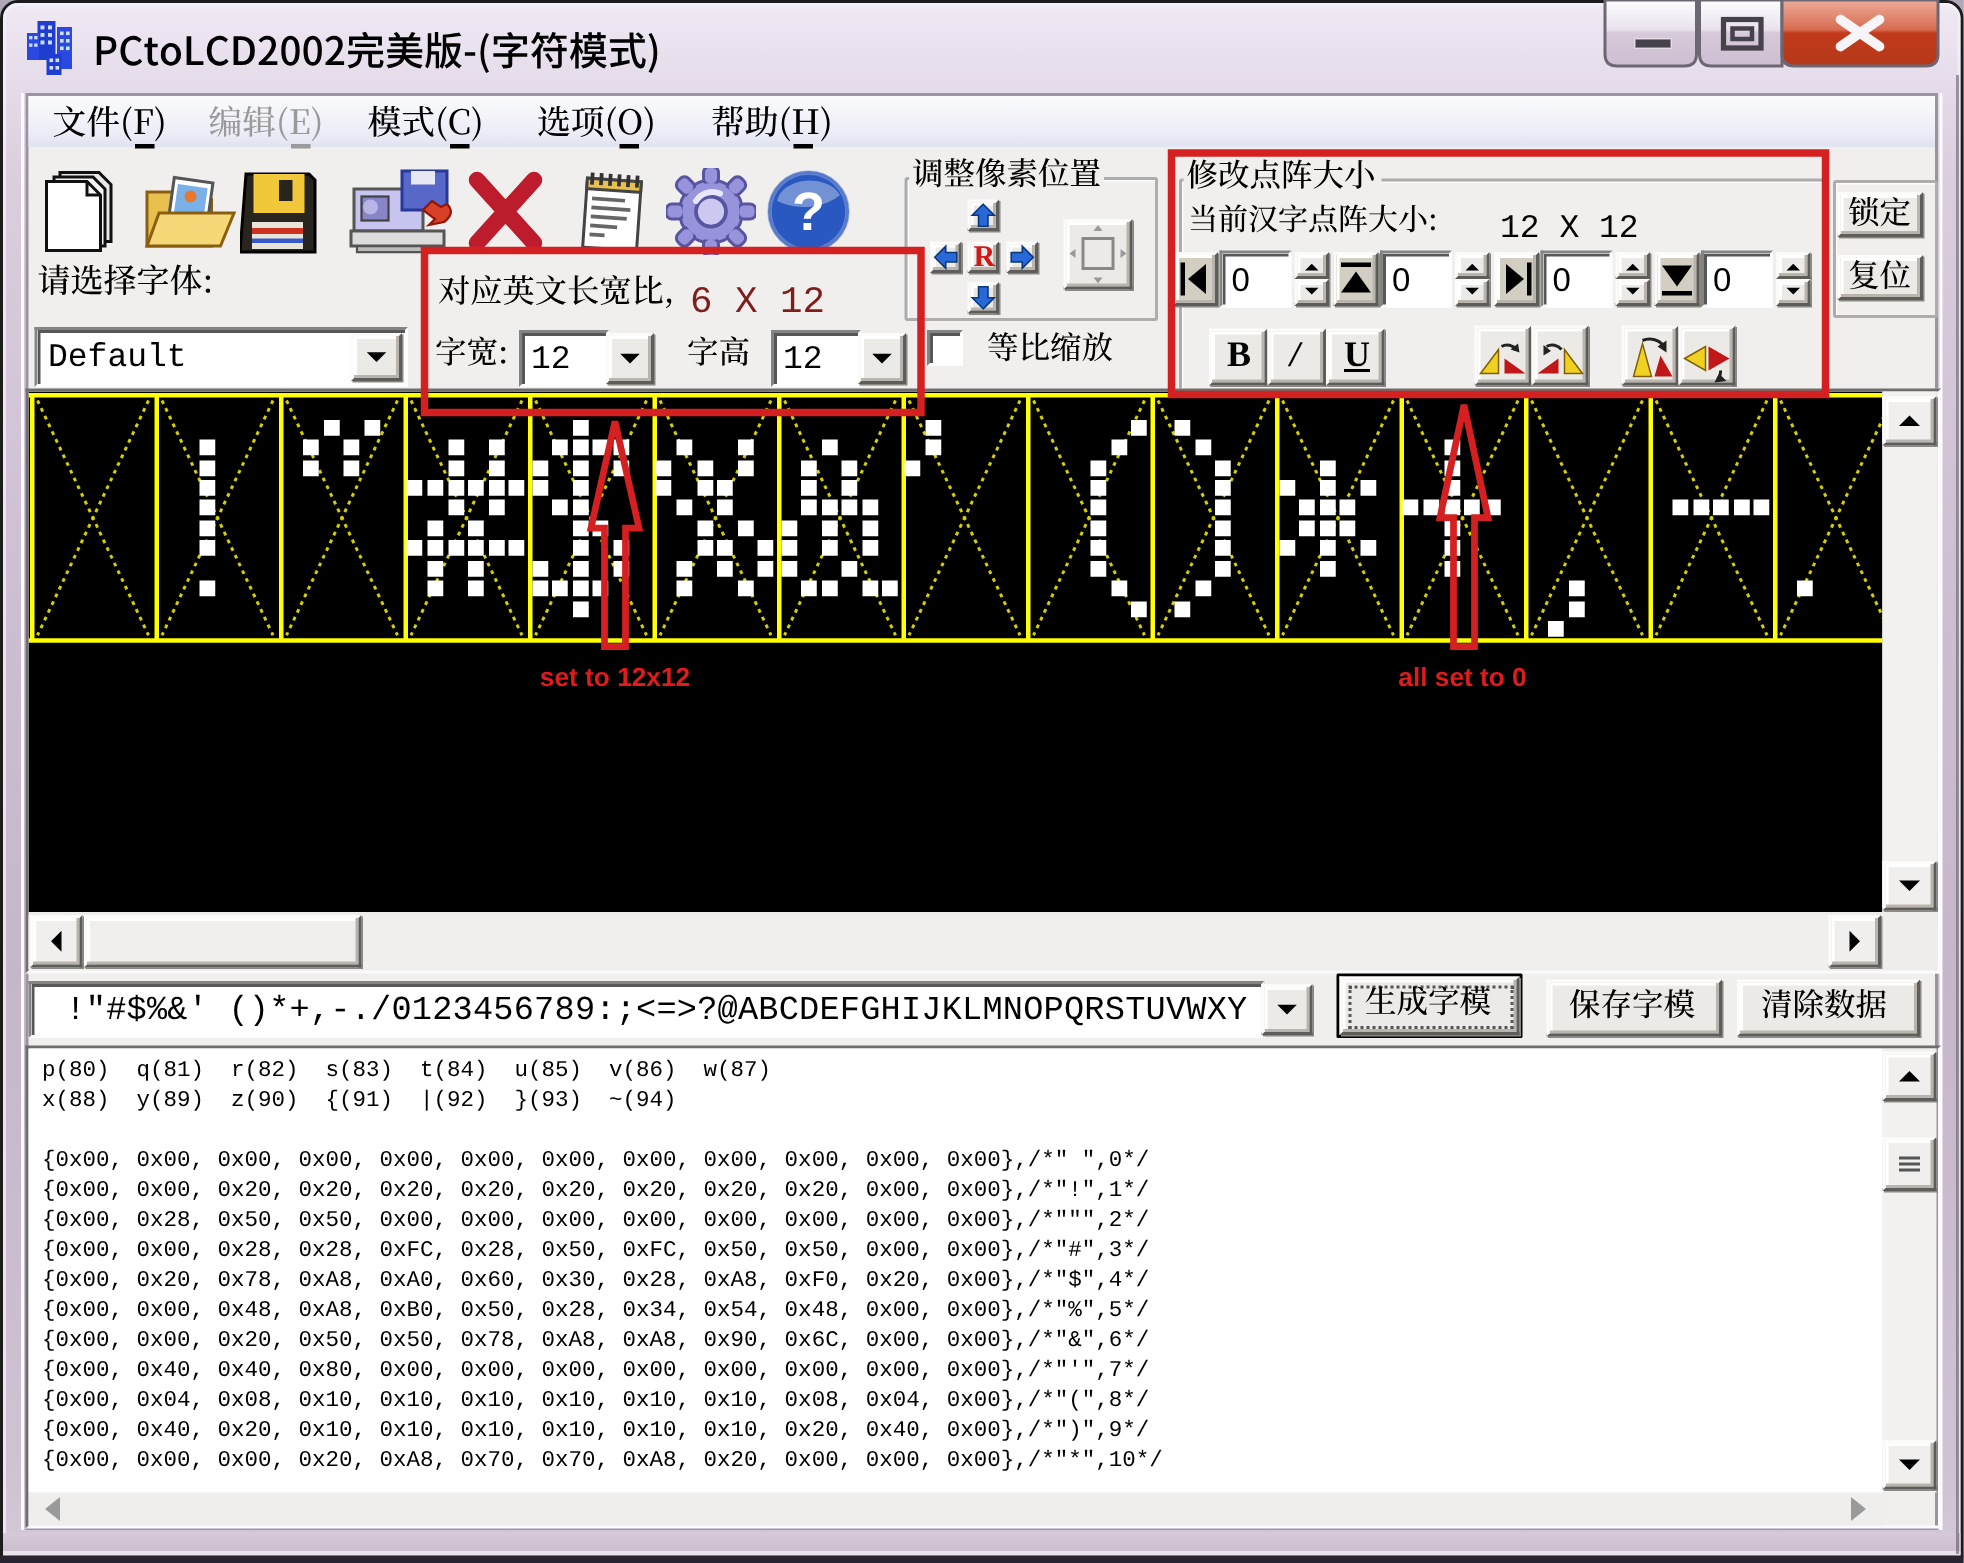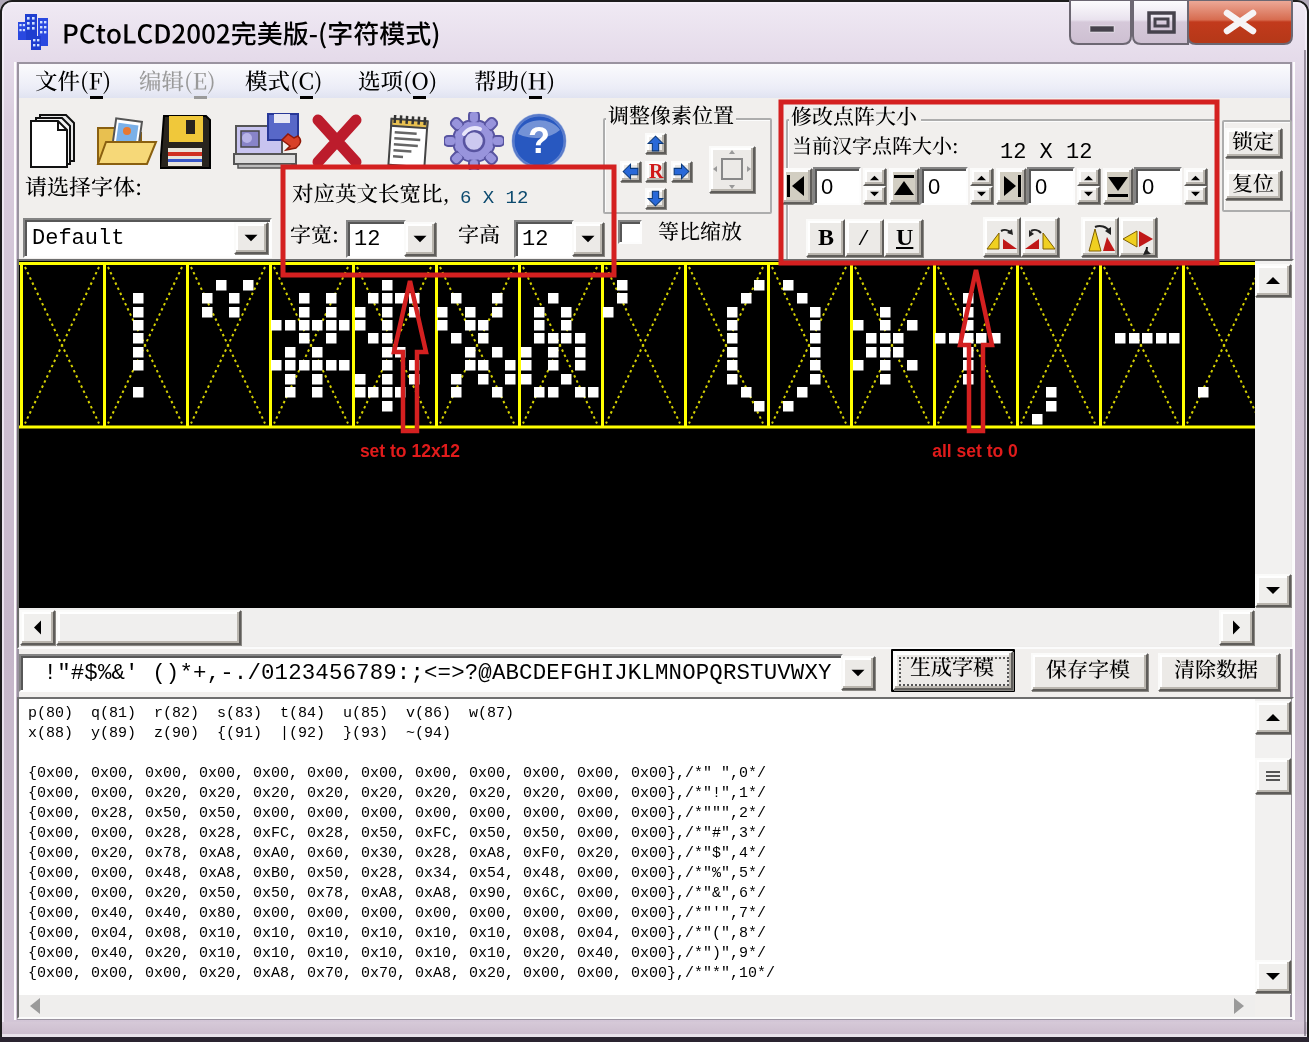--- a/index.html
+++ b/index.html
@@ -190,21 +190,21 @@
     </svg>
 <div class="abs sk" style="left:23px;top:218px;width:245px;height:36px;background:#fff"></div>
 <div class="abs mono" style="left:32px;top:226px;font-size:22px;color:#000;letter-spacing:0">Default</div>
 <div class="abs b3" style="left:234px;top:222px;width:30px;height:28px;background:#eceae7;"></div>
     <svg class="abs" style="left:234px;top:222px" width="34" height="32">
       <polygon points="10.5,12.75 23.5,12.75 17.0,19.25" fill="#000"></polygon>
     </svg>
 <svg class="abs" style="left:292px;top:183px" width="160" height="26" viewBox="0 0 160 26">
       <path transform="translate(0,18.5)" d="M10.4 -9.9Q11.7 -9.4 12.5 -8.7Q13.3 -8.1 13.6 -7.4Q14.0 -6.8 14.0 -6.2Q14.0 -5.7 13.8 -5.3Q13.6 -5.0 13.2 -4.9Q12.9 -4.9 12.5 -5.2Q12.3 -5.9 12.0 -6.7Q11.8 -7.5 11.3 -8.3Q10.9 -9.1 10.2 -9.7ZM18.2 -17.7Q18.2 -17.5 18.0 -17.3Q17.8 -17.2 17.4 -17.1V-0.7Q17.4 -0.0 17.2 0.5Q17.0 1.0 16.5 1.3Q15.9 1.6 14.7 1.7Q14.6 1.3 14.5 1.0Q14.3 0.7 14.1 0.4Q13.8 0.2 13.3 0.1Q12.8 -0.1 11.9 -0.2V-0.5Q11.9 -0.5 12.3 -0.5Q12.7 -0.5 13.3 -0.5Q13.9 -0.4 14.4 -0.4Q14.9 -0.4 15.1 -0.4Q15.4 -0.4 15.6 -0.5Q15.7 -0.6 15.7 -0.8V-18.0ZM18.9 -14.2Q18.9 -14.2 19.1 -14.1Q19.3 -13.9 19.5 -13.6Q19.8 -13.3 20.2 -13.0Q20.5 -12.7 20.7 -12.4Q20.6 -12.1 20.2 -12.1H9.7L9.5 -12.7H17.9ZM2.4 -12.5Q4.1 -11.2 5.5 -9.8Q6.8 -8.3 7.8 -6.9Q8.8 -5.6 9.3 -4.3Q9.7 -3.4 9.8 -2.7Q9.9 -2.0 9.7 -1.6Q9.6 -1.2 9.3 -1.1Q9.0 -1.0 8.6 -1.2Q8.3 -1.5 8.0 -2.1Q7.7 -3.2 7.2 -4.5Q6.6 -5.8 5.9 -7.2Q5.1 -8.6 4.1 -9.9Q3.2 -11.3 2.1 -12.3ZM7.7 -15.4 8.7 -16.4 10.5 -14.8Q10.4 -14.6 10.2 -14.6Q10.0 -14.5 9.6 -14.5Q9.2 -12.4 8.5 -10.3Q7.8 -8.2 6.8 -6.2Q5.8 -4.2 4.3 -2.3Q2.9 -0.5 0.9 0.9L0.6 0.7Q2.1 -0.8 3.3 -2.7Q4.5 -4.6 5.5 -6.8Q6.4 -8.9 7.0 -11.1Q7.6 -13.3 7.9 -15.4ZM8.9 -15.4V-14.8H1.2L1.0 -15.4Z M39.8 -1.7Q39.8 -1.7 40.0 -1.5Q40.2 -1.3 40.5 -1.0Q40.9 -0.8 41.2 -0.5Q41.6 -0.1 41.9 0.1Q41.8 0.5 41.3 0.5H25.7L25.5 -0.2H38.6ZM31.6 -12.2Q32.8 -11.0 33.5 -9.9Q34.2 -8.8 34.5 -7.8Q34.9 -6.8 34.9 -6.0Q34.8 -5.3 34.6 -4.8Q34.4 -4.4 34.0 -4.3Q33.6 -4.2 33.2 -4.7Q33.2 -5.8 32.9 -7.2Q32.7 -8.5 32.2 -9.8Q31.8 -11.0 31.3 -12.0ZM27.8 -10.9Q29.1 -9.7 29.8 -8.6Q30.5 -7.4 30.8 -6.4Q31.1 -5.4 31.1 -4.6Q31.1 -3.8 30.8 -3.3Q30.6 -2.8 30.2 -2.8Q29.8 -2.7 29.4 -3.2Q29.5 -4.4 29.2 -5.8Q28.9 -7.1 28.5 -8.4Q28.0 -9.8 27.5 -10.8ZM40.7 -11.4Q40.6 -11.1 39.9 -11.1Q39.6 -10.0 39.0 -8.6Q38.5 -7.2 37.8 -5.6Q37.2 -4.1 36.4 -2.6Q35.7 -1.0 34.9 0.3L34.6 0.1Q35.1 -1.3 35.6 -3.0Q36.1 -4.6 36.6 -6.3Q37.0 -8.0 37.4 -9.6Q37.7 -11.1 38.0 -12.3ZM31.2 -18.2Q32.4 -18.0 33.2 -17.6Q33.9 -17.2 34.3 -16.8Q34.7 -16.3 34.7 -15.9Q34.7 -15.5 34.5 -15.2Q34.4 -14.9 34.0 -14.8Q33.6 -14.7 33.2 -15.0Q33.0 -15.5 32.7 -16.1Q32.3 -16.6 31.8 -17.2Q31.4 -17.7 31.0 -18.1ZM24.7 -14.9V-15.5L26.7 -14.7H26.4V-9.2Q26.4 -7.9 26.3 -6.4Q26.2 -5.0 25.8 -3.5Q25.5 -2.0 24.7 -0.7Q23.9 0.6 22.6 1.8L22.3 1.6Q23.4 0.0 23.9 -1.8Q24.4 -3.5 24.6 -5.4Q24.7 -7.3 24.7 -9.2V-14.7ZM40.1 -16.2Q40.1 -16.2 40.3 -16.0Q40.5 -15.9 40.9 -15.6Q41.2 -15.3 41.6 -15.0Q41.9 -14.7 42.2 -14.4Q42.2 -14.2 42.0 -14.2Q41.9 -14.1 41.7 -14.1H25.7V-14.7H38.9Z M43.8 -5.6H60.7L61.8 -7.1Q61.8 -7.1 61.9 -6.9Q62.1 -6.7 62.5 -6.5Q62.8 -6.2 63.1 -5.9Q63.5 -5.6 63.7 -5.3Q63.7 -5.0 63.2 -5.0H44.0ZM47.2 -10.6V-11.4L49.0 -10.6H58.2L59.1 -11.7L61.2 -10.2Q61.0 -10.1 60.8 -10.0Q60.6 -9.9 60.2 -9.8V-5.2H58.5V-10.0H48.8V-5.2H47.2ZM52.7 -13.8 55.2 -13.6Q55.1 -13.3 55.0 -13.2Q54.8 -13.1 54.4 -13.0V-8.7Q54.4 -7.3 54.1 -6.0Q53.9 -4.7 53.3 -3.5Q52.6 -2.3 51.5 -1.4Q50.3 -0.4 48.5 0.4Q46.6 1.2 44.0 1.7L43.9 1.4Q46.7 0.6 48.4 -0.5Q50.2 -1.5 51.1 -2.8Q52.0 -4.1 52.4 -5.6Q52.7 -7.1 52.7 -8.7ZM54.6 -5.5Q55.2 -4.2 56.1 -3.3Q57.0 -2.4 58.2 -1.8Q59.4 -1.1 60.8 -0.7Q62.2 -0.3 63.8 -0.0L63.8 0.2Q63.3 0.3 62.9 0.7Q62.5 1.1 62.4 1.8Q60.3 1.2 58.7 0.3Q57.2 -0.6 56.0 -1.9Q54.9 -3.3 54.3 -5.3ZM43.8 -15.5H49.5V-18.1L51.9 -17.8Q51.9 -17.6 51.7 -17.5Q51.6 -17.3 51.2 -17.3V-15.5H56.2V-18.1L58.6 -17.8Q58.6 -17.6 58.5 -17.5Q58.3 -17.3 57.9 -17.3V-15.5H60.5L61.6 -17.0Q61.6 -17.0 61.8 -16.8Q62.0 -16.6 62.4 -16.4Q62.7 -16.1 63.0 -15.8Q63.3 -15.5 63.6 -15.2Q63.6 -14.9 63.1 -14.9H57.9V-13.2Q57.9 -13.1 57.5 -12.9Q57.1 -12.8 56.5 -12.8H56.2V-14.9H51.2V-13.1Q51.2 -13.0 51.0 -12.9Q50.8 -12.8 50.4 -12.8Q50.1 -12.7 49.7 -12.7H49.5V-14.9H44.0Z M73.2 -18.0Q74.6 -17.7 75.4 -17.2Q76.3 -16.7 76.7 -16.1Q77.1 -15.6 77.2 -15.1Q77.2 -14.6 77.0 -14.3Q76.8 -13.9 76.4 -13.8Q76.1 -13.8 75.6 -14.1Q75.4 -14.7 75.0 -15.4Q74.6 -16.1 74.0 -16.8Q73.5 -17.4 72.9 -17.9ZM81.6 -13.2Q80.9 -10.4 79.7 -8.0Q78.4 -5.7 76.5 -3.8Q74.6 -1.9 71.8 -0.5Q69.1 0.9 65.5 1.8L65.3 1.5Q69.6 0.1 72.4 -2.1Q75.3 -4.2 77.0 -7.0Q78.7 -9.8 79.4 -13.2ZM82.9 -14.9Q82.9 -14.9 83.1 -14.7Q83.3 -14.5 83.7 -14.3Q84.0 -14.0 84.4 -13.7Q84.8 -13.3 85.1 -13.0Q85.0 -12.7 84.5 -12.7H65.7L65.5 -13.3H81.7ZM70.2 -13.2Q71.0 -10.4 72.4 -8.2Q73.8 -6.0 75.7 -4.4Q77.7 -2.8 80.1 -1.7Q82.6 -0.6 85.4 0.0L85.3 0.2Q84.6 0.3 84.1 0.7Q83.6 1.1 83.4 1.7Q80.7 0.9 78.5 -0.3Q76.3 -1.6 74.6 -3.4Q72.9 -5.2 71.7 -7.6Q70.5 -9.9 69.9 -12.9Z M96.4 -9.1Q97.0 -7.5 98.1 -6.1Q99.1 -4.7 100.4 -3.6Q101.8 -2.6 103.4 -1.8Q105.0 -1.0 106.7 -0.5L106.7 -0.2Q106.1 -0.2 105.7 0.2Q105.2 0.6 105.0 1.2Q102.9 0.3 101.1 -1.1Q99.3 -2.5 98.1 -4.5Q96.8 -6.4 96.1 -8.9ZM103.8 -15.7Q103.6 -15.5 103.4 -15.5Q103.3 -15.5 102.9 -15.6Q102.0 -14.9 100.8 -14.2Q99.6 -13.4 98.2 -12.7Q96.7 -11.9 95.2 -11.2Q93.7 -10.6 92.2 -10.1L92.0 -10.4Q93.3 -11.0 94.7 -11.9Q96.1 -12.8 97.4 -13.7Q98.7 -14.6 99.8 -15.5Q100.9 -16.5 101.7 -17.3ZM104.4 -10.8Q104.4 -10.8 104.6 -10.6Q104.8 -10.4 105.1 -10.1Q105.5 -9.9 105.8 -9.6Q106.2 -9.2 106.5 -9.0Q106.4 -8.6 105.9 -8.6H87.3L87.1 -9.2H103.2ZM93.9 -17.6Q93.8 -17.4 93.6 -17.3Q93.5 -17.2 93.0 -17.1V-15.4Q93.0 -15.4 92.8 -15.4Q92.7 -15.4 92.3 -15.4Q91.9 -15.4 91.2 -15.4V-16.7V-18.0ZM90.8 -0.3Q91.5 -0.4 92.6 -0.7Q93.8 -1.1 95.3 -1.5Q96.7 -2.0 98.3 -2.4L98.4 -2.2Q97.4 -1.6 95.7 -0.6Q93.9 0.4 91.8 1.5ZM92.6 -16.3 93.0 -16.0V-0.5L91.4 0.2L92.2 -0.6Q92.5 0.1 92.4 0.6Q92.3 1.1 92.1 1.4Q91.9 1.7 91.7 1.8L90.3 -0.4Q90.9 -0.7 91.1 -0.9Q91.2 -1.1 91.2 -1.5V-16.3Z M122.7 -13.9Q122.7 -13.7 122.5 -13.5Q122.4 -13.4 121.9 -13.3V-9.6Q121.9 -9.6 121.7 -9.5Q121.5 -9.4 121.2 -9.3Q120.9 -9.2 120.6 -9.2H120.3V-14.1ZM116.6 -14.0Q116.6 -13.7 116.4 -13.6Q116.2 -13.4 115.8 -13.4V-9.7Q115.8 -9.7 115.6 -9.5Q115.4 -9.4 115.1 -9.4Q114.8 -9.3 114.5 -9.3H114.2V-14.2ZM125.0 -13.1Q125.0 -13.1 125.2 -12.9Q125.4 -12.8 125.7 -12.5Q126.0 -12.3 126.4 -12.0Q126.7 -11.7 127.0 -11.4Q126.9 -11.1 126.4 -11.1H109.7L109.5 -11.7H123.9ZM120.6 -4.8Q120.6 -4.6 120.4 -4.5Q120.3 -4.3 120.0 -4.3V-0.6Q120.0 -0.4 120.1 -0.3Q120.3 -0.3 120.9 -0.3H123.3Q124.1 -0.3 124.6 -0.3Q125.2 -0.3 125.5 -0.3Q125.7 -0.3 125.8 -0.4Q125.8 -0.4 125.9 -0.5Q126.1 -0.8 126.2 -1.4Q126.4 -2.0 126.6 -2.8H126.9L126.9 -0.5Q127.3 -0.3 127.5 -0.2Q127.6 -0.0 127.6 0.2Q127.6 0.5 127.2 0.8Q126.9 1.0 126.0 1.1Q125.0 1.2 123.2 1.2H120.6Q119.7 1.2 119.2 1.1Q118.8 0.9 118.6 0.6Q118.4 0.3 118.4 -0.3V-5.0ZM119.4 -7.2Q119.4 -7.0 119.3 -6.9Q119.1 -6.7 118.7 -6.7Q118.6 -5.7 118.4 -4.8Q118.3 -3.9 117.7 -3.0Q117.2 -2.0 116.2 -1.2Q115.1 -0.4 113.3 0.4Q111.5 1.2 108.7 1.8L108.5 1.4Q111.0 0.7 112.5 -0.1Q114.1 -0.9 115.0 -1.8Q115.8 -2.6 116.3 -3.6Q116.7 -4.5 116.8 -5.5Q116.9 -6.4 117.0 -7.4ZM112.0 -9.6 113.9 -8.8H122.5L123.3 -9.8L125.1 -8.4Q125.0 -8.3 124.8 -8.2Q124.6 -8.1 124.3 -8.0V-2.8Q124.3 -2.8 123.9 -2.6Q123.5 -2.4 122.8 -2.4H122.5V-8.2H113.6V-2.7Q113.6 -2.6 113.3 -2.4Q112.9 -2.2 112.2 -2.2H112.0V-8.8ZM116.4 -18.2Q117.5 -18.0 118.2 -17.7Q118.9 -17.4 119.1 -17.0Q119.4 -16.6 119.4 -16.2Q119.3 -15.8 119.1 -15.6Q118.8 -15.3 118.4 -15.3Q118.1 -15.2 117.6 -15.6Q117.5 -16.2 117.1 -16.9Q116.7 -17.6 116.2 -18.0ZM125.3 -15.2 126.3 -16.2 128.2 -14.5Q128.0 -14.4 127.9 -14.4Q127.7 -14.3 127.3 -14.3Q127.0 -13.9 126.5 -13.5Q125.9 -13.0 125.4 -12.8L125.2 -12.9Q125.3 -13.4 125.4 -14.1Q125.5 -14.8 125.6 -15.2ZM110.8 -16.6Q111.2 -15.5 111.2 -14.7Q111.2 -13.8 110.9 -13.3Q110.6 -12.7 110.2 -12.4Q110.0 -12.2 109.7 -12.2Q109.3 -12.1 109.0 -12.2Q108.8 -12.3 108.6 -12.6Q108.5 -13.0 108.7 -13.4Q108.9 -13.7 109.2 -13.9Q109.8 -14.3 110.1 -15.0Q110.5 -15.8 110.5 -16.6ZM126.4 -15.2V-14.6H110.4V-15.2Z M134.9 -17.6Q134.9 -17.3 134.7 -17.1Q134.5 -17.0 134.0 -16.9V-16.2H132.3V-17.5V-17.8ZM132.1 -0.5Q132.8 -0.7 134.0 -1.1Q135.1 -1.4 136.6 -1.9Q138.1 -2.4 139.7 -3.0L139.8 -2.7Q139.0 -2.3 138.0 -1.7Q136.9 -1.0 135.5 -0.3Q134.2 0.4 132.8 1.1ZM133.6 -16.8 134.0 -16.6V-0.5L132.5 0.2L133.1 -0.5Q133.4 -0.0 133.3 0.4Q133.3 0.8 133.1 1.1Q132.9 1.4 132.7 1.6L131.4 -0.3Q132.0 -0.6 132.2 -0.8Q132.3 -1.0 132.3 -1.4V-16.8ZM137.8 -11.9Q137.8 -11.9 138.0 -11.8Q138.2 -11.6 138.5 -11.3Q138.8 -11.0 139.2 -10.7Q139.5 -10.4 139.8 -10.1Q139.7 -9.7 139.2 -9.7H133.3V-10.4H136.6ZM149.3 -11.8Q149.1 -11.7 148.9 -11.6Q148.7 -11.6 148.4 -11.8Q146.8 -10.7 145.0 -9.8Q143.2 -8.9 141.8 -8.3L141.6 -8.7Q142.5 -9.2 143.4 -10.0Q144.4 -10.8 145.4 -11.8Q146.5 -12.7 147.4 -13.7ZM143.2 -17.5Q143.2 -17.3 143.0 -17.1Q142.9 -17.0 142.5 -16.9V-1.6Q142.5 -1.2 142.7 -1.0Q142.9 -0.8 143.5 -0.8H145.5Q146.2 -0.8 146.7 -0.8Q147.2 -0.8 147.4 -0.9Q147.6 -0.9 147.7 -1.0Q147.8 -1.0 147.9 -1.2Q148.0 -1.4 148.1 -1.9Q148.3 -2.4 148.4 -3.1Q148.6 -3.8 148.7 -4.6H149.0L149.1 -1.1Q149.5 -0.9 149.7 -0.7Q149.8 -0.5 149.8 -0.3Q149.8 0.1 149.4 0.4Q149.1 0.6 148.1 0.7Q147.2 0.8 145.4 0.8H143.2Q142.3 0.8 141.7 0.7Q141.2 0.5 141.0 0.1Q140.7 -0.4 140.7 -1.1V-17.8Z M152.1 3.8 151.9 3.3Q153.1 2.7 153.7 2.0Q154.3 1.3 154.5 0.1L154.7 0.9L153.6 0.2Q153.1 -0.0 152.9 -0.4Q152.6 -0.7 152.6 -1.1Q152.6 -1.7 153.0 -2.1Q153.4 -2.5 154.0 -2.5Q154.4 -2.5 154.7 -2.4Q155.0 -2.3 155.2 -2.0Q155.4 -1.7 155.4 -1.4Q155.5 -1.1 155.5 -0.6Q155.5 1.0 154.6 2.1Q153.7 3.3 152.1 3.8Z" fill="#000"></path>
     </svg>
-<div class="abs mono" style="left:460px;top:187px;font-size:19px;color:#0c4a6e;letter-spacing:0">6 X 12</div>
+<div class="abs mono" style="left:460px;top:187px;font-size:25px;color:#7f1d1d;letter-spacing:0">6 X 12</div>
 <svg class="abs" style="left:290px;top:224px" width="51" height="26" viewBox="0 0 51 26">
       <path transform="translate(0,18.1)" d="M17.3 -14.3 18.4 -15.3 20.2 -13.6Q20.1 -13.5 19.9 -13.4Q19.7 -13.4 19.4 -13.4Q18.9 -12.8 18.1 -12.1Q17.4 -11.5 16.7 -11.0L16.4 -11.2Q16.6 -11.6 16.9 -12.2Q17.1 -12.8 17.3 -13.3Q17.5 -13.9 17.6 -14.3ZM3.6 -15.4Q4.0 -14.2 3.9 -13.3Q3.9 -12.4 3.5 -11.8Q3.2 -11.2 2.7 -10.9Q2.5 -10.7 2.1 -10.6Q1.7 -10.6 1.4 -10.7Q1.1 -10.9 1.0 -11.2Q0.8 -11.6 1.1 -12.0Q1.3 -12.3 1.7 -12.6Q2.1 -12.8 2.5 -13.2Q2.8 -13.6 3.1 -14.2Q3.3 -14.8 3.2 -15.4ZM18.1 -14.3V-13.7H3.3V-14.3ZM9.0 -17.7Q10.2 -17.5 10.9 -17.1Q11.6 -16.8 11.9 -16.3Q12.2 -15.9 12.1 -15.5Q12.1 -15.0 11.9 -14.8Q11.6 -14.5 11.2 -14.4Q10.8 -14.4 10.4 -14.7Q10.3 -15.5 9.8 -16.3Q9.4 -17.0 8.8 -17.5ZM13.8 -11.2 14.8 -12.3 16.7 -10.6Q16.5 -10.5 16.3 -10.5Q16.1 -10.4 15.8 -10.4Q14.8 -9.8 13.5 -9.1Q12.2 -8.4 10.9 -8.0H10.6Q11.2 -8.4 11.9 -9.0Q12.5 -9.5 13.1 -10.2Q13.7 -10.8 14.0 -11.2ZM12.1 -8.4Q12.0 -7.9 11.3 -7.8V-0.6Q11.3 0.1 11.2 0.5Q11.0 1.0 10.4 1.3Q9.8 1.6 8.6 1.7Q8.6 1.3 8.4 1.0Q8.3 0.7 8.1 0.5Q7.8 0.3 7.3 0.2Q6.8 0.0 5.9 -0.1V-0.4Q5.9 -0.4 6.3 -0.4Q6.8 -0.4 7.3 -0.3Q7.9 -0.3 8.4 -0.3Q8.9 -0.2 9.1 -0.2Q9.4 -0.2 9.5 -0.3Q9.6 -0.4 9.6 -0.7V-8.6ZM18.1 -7.4Q18.1 -7.4 18.3 -7.2Q18.5 -7.1 18.8 -6.8Q19.1 -6.6 19.5 -6.3Q19.8 -6.0 20.1 -5.7Q20.0 -5.4 19.5 -5.4H1.1L1.0 -6.0H16.9ZM14.8 -11.2V-10.6H4.7L4.5 -11.2Z M35.9 -13.6Q35.9 -13.4 35.7 -13.2Q35.5 -13.1 35.1 -13.0V-9.4Q35.1 -9.4 34.9 -9.3Q34.7 -9.2 34.4 -9.1Q34.1 -9.0 33.8 -9.0H33.5V-13.8ZM29.9 -13.6Q29.9 -13.4 29.7 -13.3Q29.5 -13.1 29.1 -13.1V-9.5Q29.1 -9.4 28.9 -9.3Q28.7 -9.2 28.5 -9.2Q28.2 -9.1 27.9 -9.1H27.6V-13.9ZM38.1 -12.8Q38.1 -12.8 38.3 -12.6Q38.5 -12.5 38.8 -12.2Q39.1 -12.0 39.4 -11.7Q39.8 -11.4 40.0 -11.1Q40.0 -10.8 39.5 -10.8H23.2L23.0 -11.4H37.0ZM33.8 -4.7Q33.8 -4.5 33.6 -4.3Q33.5 -4.2 33.2 -4.2V-0.6Q33.2 -0.4 33.3 -0.3Q33.5 -0.3 34.1 -0.3H36.4Q37.2 -0.3 37.7 -0.3Q38.3 -0.3 38.5 -0.3Q38.7 -0.3 38.8 -0.4Q38.9 -0.4 39.0 -0.5Q39.1 -0.8 39.3 -1.4Q39.5 -2.0 39.7 -2.7H39.9L40.0 -0.5Q40.4 -0.3 40.5 -0.2Q40.6 -0.0 40.6 0.2Q40.6 0.5 40.3 0.7Q40.0 1.0 39.0 1.1Q38.1 1.2 36.3 1.2H33.8Q32.9 1.2 32.5 1.0Q32.0 0.9 31.8 0.6Q31.7 0.3 31.7 -0.3V-4.9ZM32.7 -7.0Q32.6 -6.8 32.5 -6.7Q32.3 -6.6 32.0 -6.5Q31.9 -5.6 31.7 -4.7Q31.5 -3.8 31.0 -2.9Q30.5 -2.0 29.5 -1.2Q28.4 -0.3 26.7 0.4Q24.9 1.1 22.2 1.7L22.0 1.4Q24.4 0.7 25.9 -0.1Q27.4 -0.9 28.3 -1.7Q29.1 -2.6 29.5 -3.5Q30.0 -4.4 30.1 -5.3Q30.2 -6.3 30.2 -7.3ZM25.4 -9.3 27.2 -8.6H35.6L36.4 -9.5L38.1 -8.2Q38.1 -8.1 37.9 -8.0Q37.7 -7.9 37.4 -7.9V-2.8Q37.4 -2.7 37.0 -2.5Q36.6 -2.3 36.0 -2.3H35.7V-8.0H27.0V-2.6Q27.0 -2.5 26.6 -2.3Q26.3 -2.2 25.6 -2.2H25.4V-8.6ZM29.7 -17.7Q30.8 -17.6 31.4 -17.3Q32.1 -17.0 32.4 -16.6Q32.6 -16.2 32.6 -15.9Q32.6 -15.5 32.3 -15.2Q32.1 -15.0 31.7 -14.9Q31.3 -14.9 30.9 -15.2Q30.8 -15.8 30.4 -16.5Q30.0 -17.2 29.5 -17.6ZM38.4 -14.9 39.4 -15.9 41.2 -14.2Q41.1 -14.1 40.9 -14.0Q40.7 -14.0 40.4 -14.0Q40.0 -13.6 39.5 -13.2Q39.0 -12.7 38.5 -12.5L38.3 -12.6Q38.4 -13.1 38.5 -13.7Q38.6 -14.4 38.7 -14.9ZM24.3 -16.2Q24.6 -15.2 24.6 -14.4Q24.6 -13.5 24.3 -13.0Q24.1 -12.4 23.7 -12.1Q23.4 -11.9 23.1 -11.9Q22.8 -11.8 22.5 -11.9Q22.2 -12.0 22.1 -12.3Q21.9 -12.7 22.1 -13.0Q22.3 -13.4 22.7 -13.6Q23.2 -13.9 23.6 -14.7Q24.0 -15.4 23.9 -16.2ZM39.4 -14.9V-14.3H23.9V-14.9Z M45.4 0.3Q44.8 0.3 44.4 -0.1Q44.0 -0.5 44.0 -1.1Q44.0 -1.7 44.4 -2.1Q44.8 -2.5 45.4 -2.5Q46.1 -2.5 46.5 -2.1Q46.9 -1.7 46.9 -1.1Q46.9 -0.5 46.5 -0.1Q46.1 0.3 45.4 0.3ZM45.4 -8.0Q44.8 -8.0 44.4 -8.4Q44.0 -8.8 44.0 -9.4Q44.0 -10.0 44.4 -10.4Q44.8 -10.8 45.4 -10.8Q46.1 -10.8 46.5 -10.4Q46.9 -10.0 46.9 -9.4Q46.9 -8.8 46.5 -8.4Q46.1 -8.0 45.4 -8.0Z" fill="#000"></path>
     </svg>
 <div class="abs sk" style="left:346px;top:220px;width:56px;height:34px;background:#fff"></div>
 <div class="abs mono" style="left:354px;top:227px;font-size:22px;color:#000;letter-spacing:0">12</div>
 <div class="abs b3" style="left:404px;top:222px;width:28px;height:30px;background:#eceae7;"></div>
     <svg class="abs" style="left:404px;top:222px" width="32" height="34">
       <polygon points="9.5,13.75 22.5,13.75 16.0,20.25" fill="#000"></polygon>
     </svg>
 <svg class="abs" style="left:458px;top:224px" width="44" height="26" viewBox="0 0 44 26">

